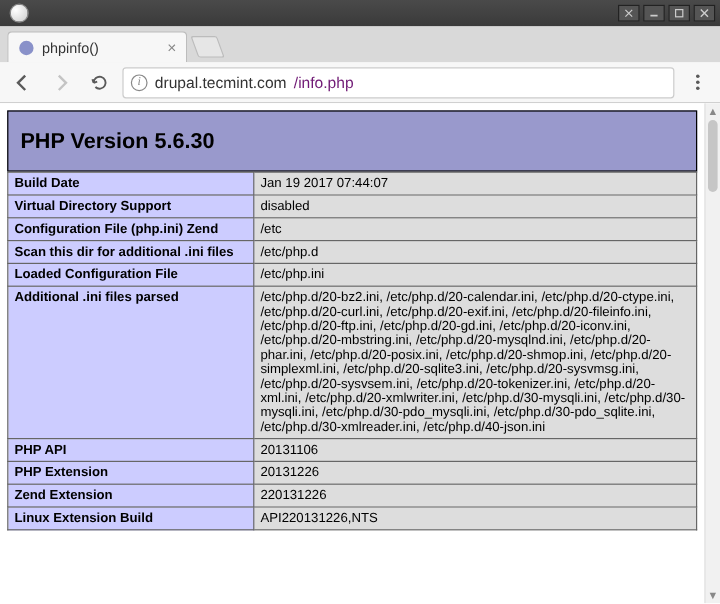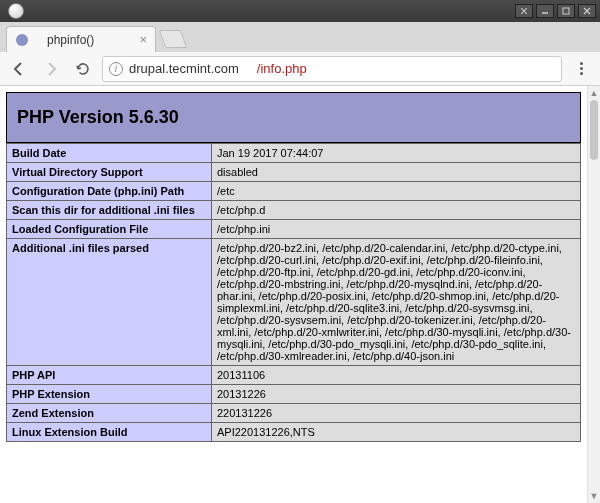--- a/index.html
+++ b/index.html
@@ -26,21 +26,21 @@
   }
 
   
   .tabstrip {
     height: 30px; background: #d9d9d9; display: flex; align-items: flex-end;
     padding-left: 6px;
   }
   .tab {
     background: #f7f7f7; height: 26px; min-width: 150px;
     border-top-left-radius: 4px; border-top-right-radius: 4px;
-    display: flex; align-items: center; padding: 0 8px; gap: 18px;
+    display: flex; align-items: center; padding: 0 8px; gap: 6px;
     font-size: 12px; color: #333; position: relative;
     border: 1px solid #bcbcbc; border-bottom: none;
   }
   .tab .favicon { width: 14px; height: 14px; }
   .tab .favicon circle { fill: #8991c9; }
   .tab .tab-title { flex: 1; white-space: nowrap; overflow: hidden; text-overflow: ellipsis; }
   .tab .close-x { font-size: 13px; color: #888; cursor: pointer; }
   .newtab {
     margin-left: 6px; width: 22px; height: 18px; background: #e6e6e6;
     border: 1px solid #bcbcbc; transform: skewX(20deg);
@@ -61,21 +61,21 @@
   .omnibox {
     flex: 1; height: 26px; border: 1px solid #ccc; border-radius: 3px;
     background: #fff; display: flex; align-items: center; padding: 0 6px; gap: 6px;
     font-size: 13px; color: #333;
   }
   .omnibox .info-icon {
     width: 14px; height: 14px; border: 1px solid #888; border-radius: 50%;
     display: flex; align-items: center; justify-content: center;
     font-size: 10px; color: #888; font-family: serif; font-style: italic;
   }
-  .omnibox .url-rest { color: #b91c1c; margin-left: 12px; }
+  .omnibox .url-rest { color: #701a75; }
   .menu-btn {
     width: 26px; height: 26px; display: flex; flex-direction: column;
     align-items: center; justify-content: center; gap: 2px;
   }
   .menu-dot { width: 3px; height: 3px; background: #5a5a5a; border-radius: 50%; }
 
   
   .viewport {
     height: calc(503px - 22px - 30px - 34px);
     overflow: hidden; position: relative;
@@ -219,21 +219,21 @@
         <tbody id="info-body">
             <tr>
               <td class="e">Build Date</td>
               <td class="v">Jan 19 2017 07:44:07</td>
             </tr>
             <tr>
               <td class="e">Virtual Directory Support</td>
               <td class="v">disabled</td>
             </tr>
             <tr>
-              <td class="e">Configuration Date (php.ini) Path</td>
+              <td class="e">Configuration File (php.ini) Zend</td>
               <td class="v">/etc</td>
             </tr>
             <tr>
               <td class="e">Scan this dir for additional .ini files</td>
               <td class="v">/etc/php.d</td>
             </tr>
             <tr>
               <td class="e">Loaded Configuration File</td>
               <td class="v">/etc/php.ini</td>
             </tr>

